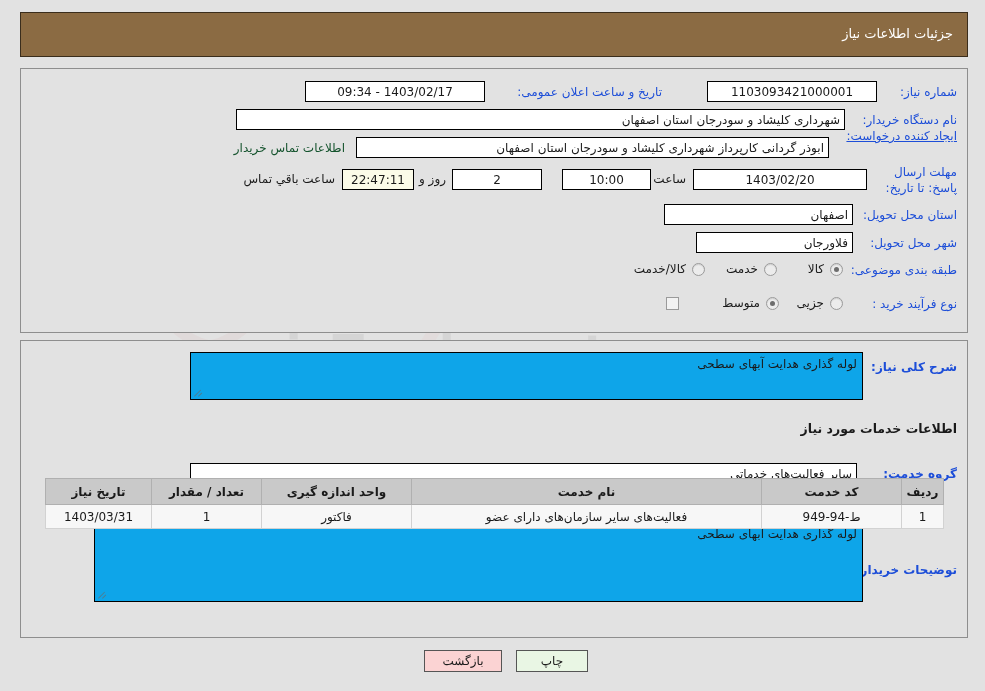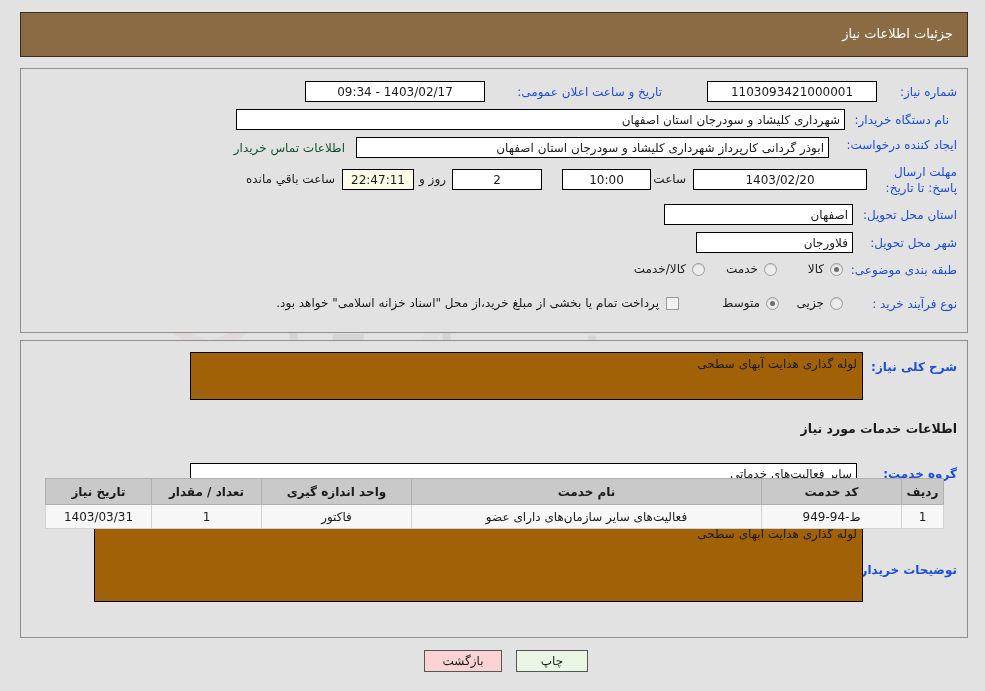--- a/index.html
+++ b/index.html
@@ -146,21 +146,21 @@
   .ckbx {
     position: absolute;
     width: 13px; height: 13px;
     background: #f2f2f2;
     border: 1px solid #9a9a9a;
   }
 
   
   .ta {
     position: absolute;
-    background: #a16207;
+    background: #0ea5e9;
     border: 1px solid #000000;
     font-size: 12px;
     color: #1a1a1a;
     padding: 3px 5px;
     text-align: right;
     line-height: 16px;
     overflow: hidden;
   }
   .ta .grip {
     position: absolute;
@@ -251,35 +251,35 @@
 </div>
 
 <div class="panel" id="panel-top">
 
   <div class="lbl" style="right:10px; top:16px;">شماره نیاز:</div>
   <div class="fld center" style="right:90px; top:12px; width:170px;">1103093421000001</div>
 
   <div class="lbl" style="right:305px; top:16px;">تاریخ و ساعت اعلان عمومی:</div>
   <div class="fld center" style="right:482px; top:12px; width:180px;">1403/02/17 - 09:34</div>
 
-  <div class="lbl" style="right:18px; top:44px;">نام دستگاه خریدار:</div>
+  <div class="lbl" style="right:10px; top:44px;">نام دستگاه خریدار:</div>
   <div class="fld right" style="right:122px; top:40px; width:609px;">شهرداری کلیشاد و سودرجان استان اصفهان</div>
 
-  <div class="lbl" style="right:10px; top:69px;">ایجاد کننده درخواست:</div>
+  <div class="lbl" style="right:10px; top:60px;text-decoration:underline;">ایجاد کننده درخواست:</div>
   <div class="fld right" style="right:138px; top:68px; width:473px;">ابوذر گردانی کارپرداز شهرداری کلیشاد و سودرجان استان اصفهان</div>
   <div class="link" style="right:622px; top:72px;">اطلاعات تماس خریدار</div>
 
   <div class="lbl" style="right:10px; top:95px; width:78px; white-space:normal; line-height:16px;">مهلت ارسال پاسخ: تا تاریخ:</div>
   <div class="fld center" style="right:100px; top:100px; width:174px;">1403/02/20</div>
   <div class="txt" style="right:281px; top:103px;">ساعت</div>
   <div class="fld center" style="right:316px; top:100px; width:89px;">10:00</div>
   <div class="fld center" style="right:425px; top:100px; width:90px;">2</div>
   <div class="txt" style="right:521px; top:103px;">روز و</div>
   <div class="fld timer" style="right:553px; top:100px; width:72px;">22:47:11</div>
-  <div class="txt" style="right:632px; top:103px;">ساعت باقي مانده</div>
+  <div class="txt" style="right:632px; top:103px;">ساعت باقي تماس</div>
 
   <div class="lbl" style="right:10px; top:139px;">استان محل تحویل:</div>
   <div class="lbl" style="right:10px; top:167px;">شهر محل تحویل:</div>
   <div class="fld right" style="right:114px; top:135px; width:189px;">اصفهان</div>
   <div class="fld right" style="right:114px; top:163px; width:157px;">فلاورجان</div>
 
   <div class="lbl" style="right:10px; top:194px;">طبقه بندی موضوعی:</div>
 
   <div class="radio on" style="right:124px; top:194px;"></div>
   <div class="txt" style="right:143px; top:193px;">کالا</div>
@@ -292,21 +292,20 @@
 
   <div class="lbl" style="right:10px; top:228px;">نوع فرآیند خرید :</div>
 
   <div class="radio" style="right:124px; top:228px;"></div>
   <div class="txt" style="right:143px; top:227px;">جزیی</div>
 
   <div class="radio on" style="right:188px; top:228px;"></div>
   <div class="txt" style="right:207px; top:227px;">متوسط</div>
 
   <div class="ckbx" style="right:288px; top:228px;"></div>
-  <div class="txt" style="right:308px; top:227px;">پرداخت تمام یا بخشی از مبلغ خرید،از محل "اسناد خزانه اسلامی" خواهد بود.</div>
 </div>
 
 <div class="panel" id="panel-middle">
 
   <div class="lbl bold-lbl" style="right:10px; top:19px;">شرح کلی نیاز:</div>
   <div class="ta" style="right:104px; top:11px; width:673px; height:48px;">
     <span>لوله گذاری هدایت آبهای سطحی</span>
     <span class="grip"></span>
   </div>
 

